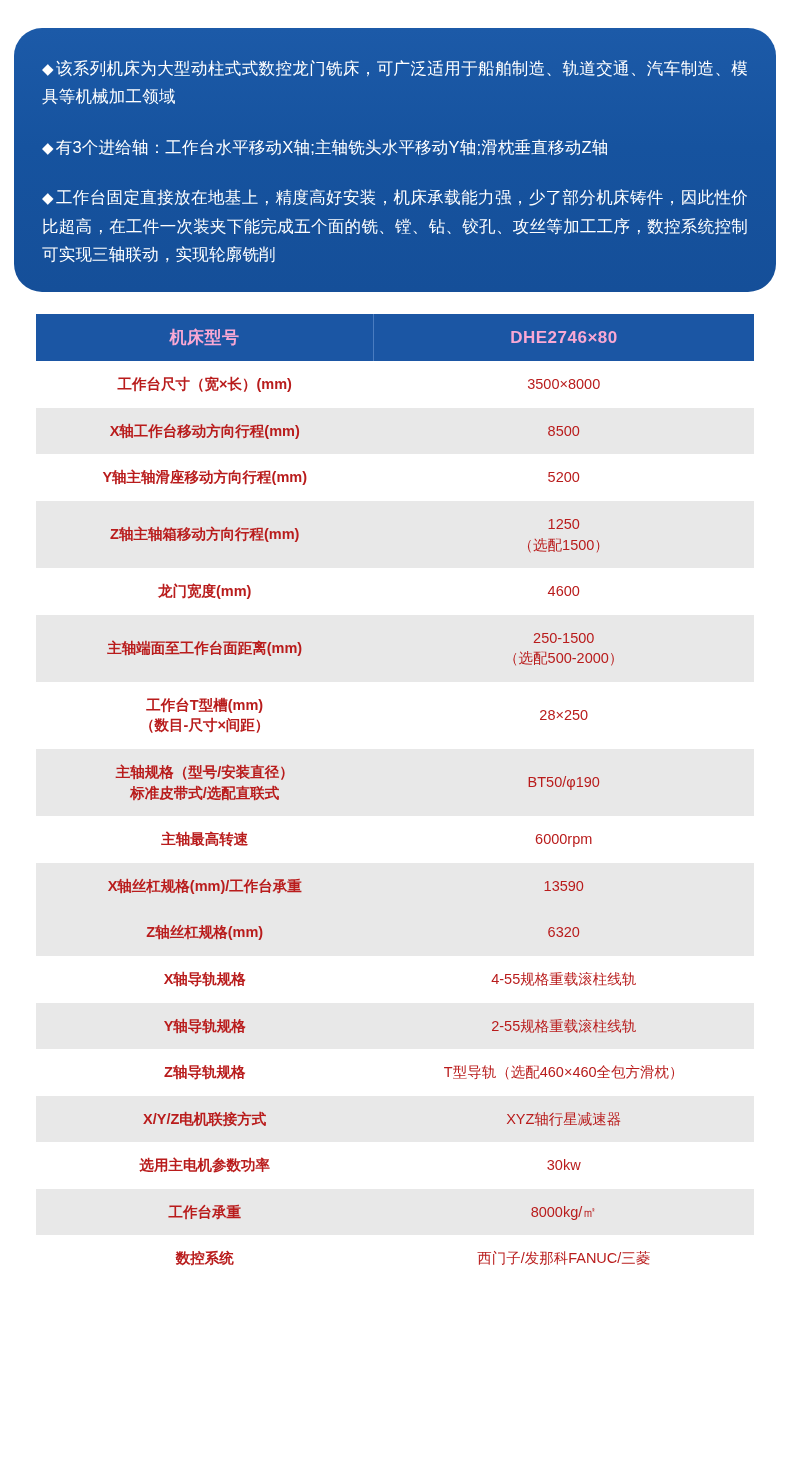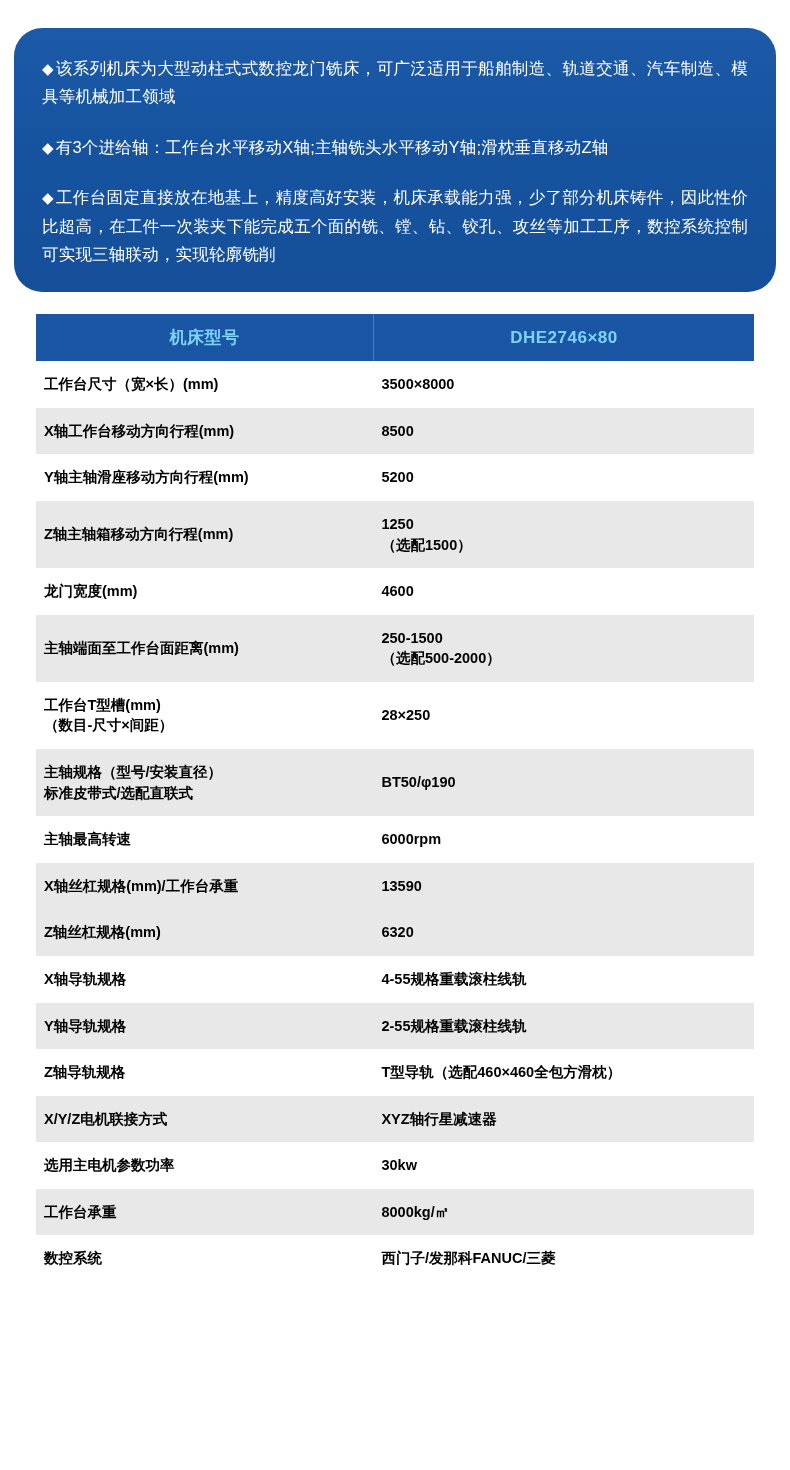--- a/index.html
+++ b/index.html
@@ -47,46 +47,47 @@
   table.spec {
     width: 100%;
     border-collapse: collapse;
     table-layout: fixed;
   }
   table.spec th, table.spec td {
     border: none;
   }
   thead th {
     background: #1b56a4;
-    color: #7dd3fc;
+    color: #f9a8d4;
     font-size: 17px;
     font-weight: bold;
     padding: 12px 6px;
     text-align: center;
     letter-spacing: 0.5px;
   }
   thead th.col-left {
     width: 47%;
     border-right: 1px solid #4a7cc0;
   }
   thead th.col-right {
     width: 53%;
   }
   tbody td {
     font-size: 14.5px;
+    text-align: center;
     vertical-align: middle;
     padding: 13px 8px;
-    color: #000000;
+    color: #b91c1c;
     line-height: 1.42;
   }
   tbody td.param {
     font-weight: bold;
   }
   tbody td.value {
-    font-weight: bold;
+    font-weight: normal;
   }
   tbody tr.shaded td {
     background: #e8e8e8;
   }
   tbody tr.plain td {
     background: #ffffff;
   }
   .sub { display: block; }
 </style>
 </head>

